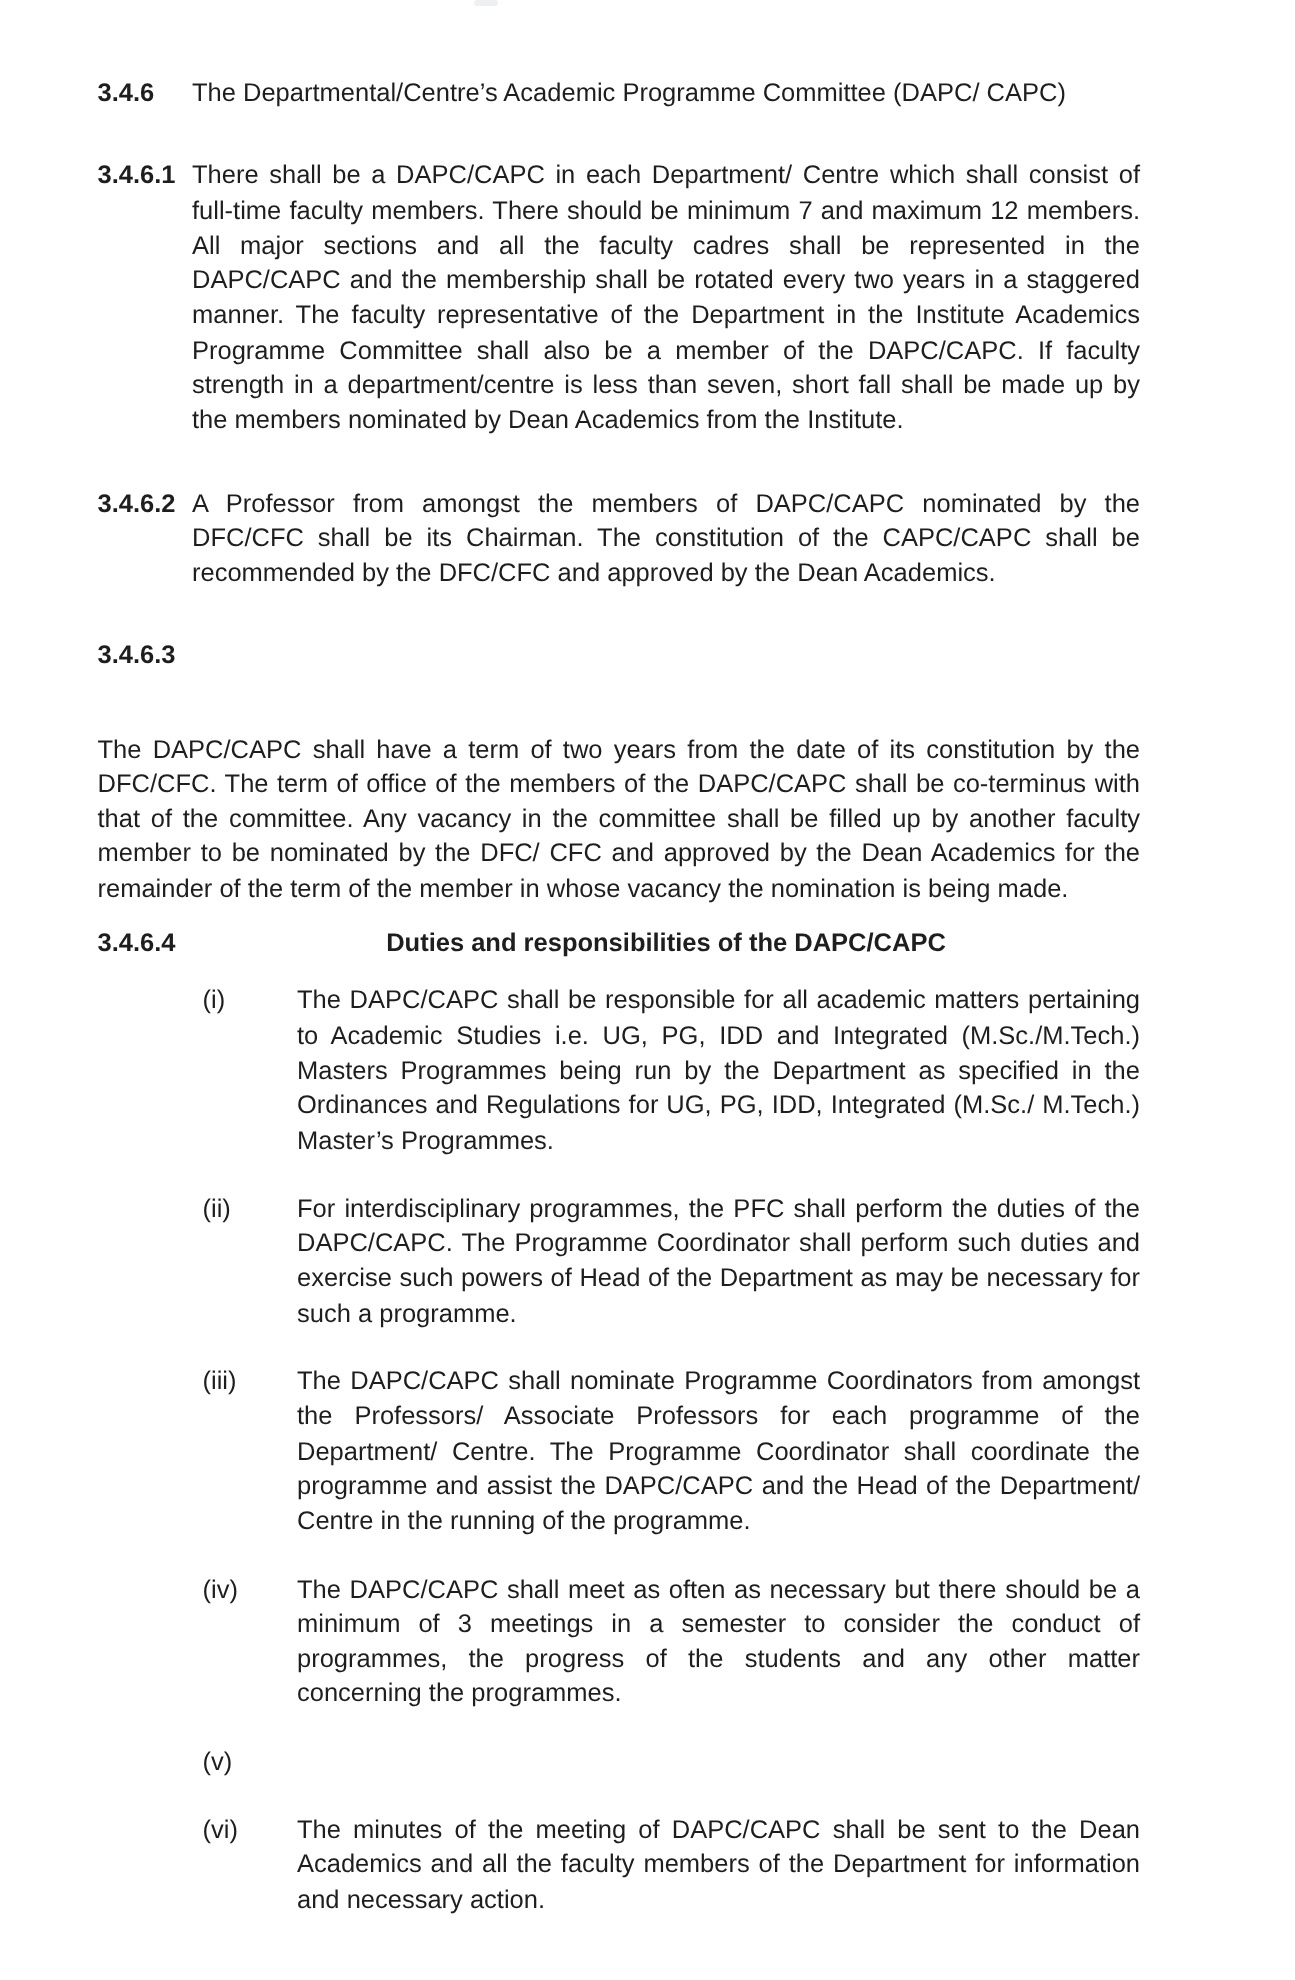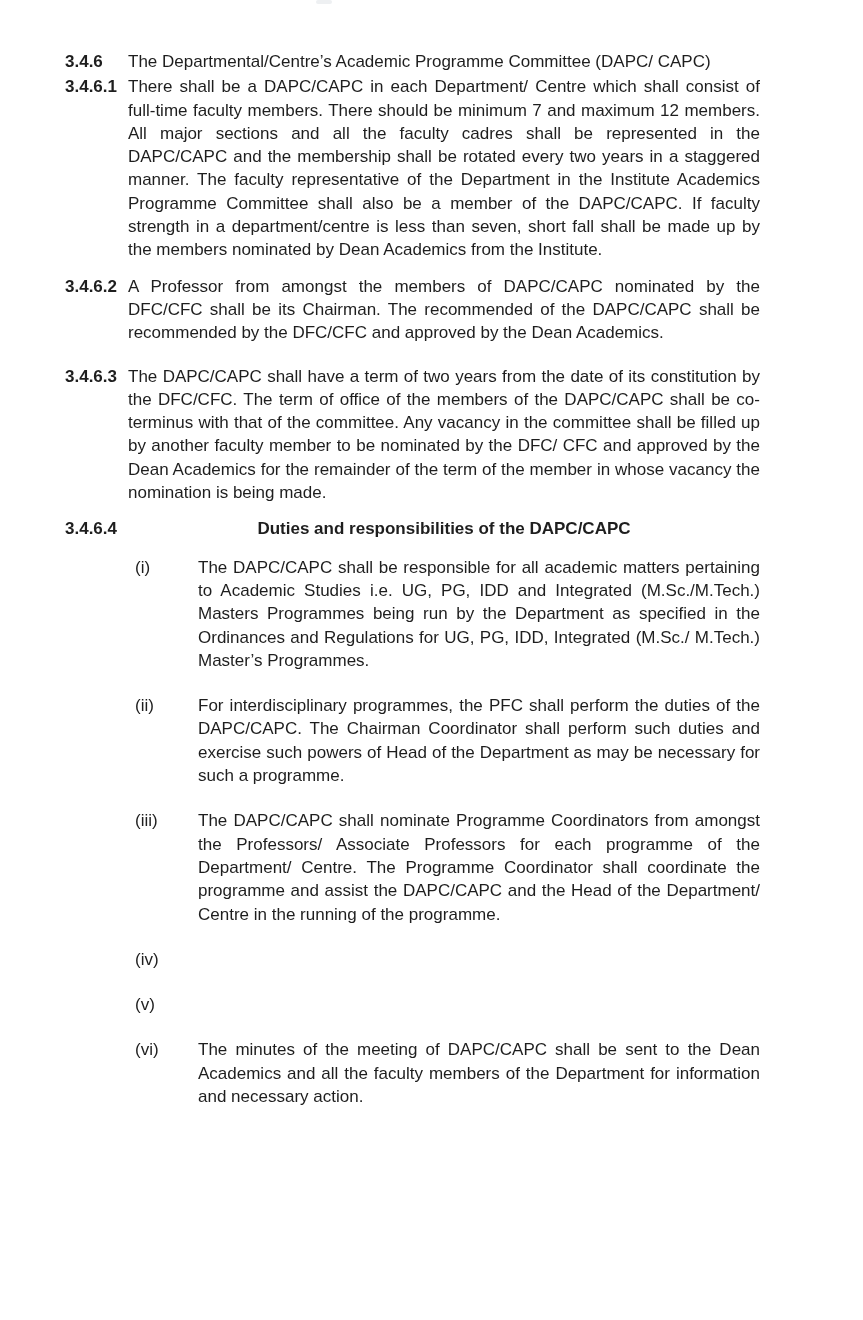--- a/index.html
+++ b/index.html
@@ -53,23 +53,23 @@
   .text-col {
     flex: 1 1 auto;
     text-align: justify;
     text-justify: inter-word;
   }
 
   .section-heading .text-col {
     font-weight: normal;
   }
 
-  .clause { margin-top: 13px; }
-  .clause.first { margin-top: 2px; }
-  .clause.third { margin-top: 20px; }
+  .clause { margin-top: 32px; }
+  .clause.first { margin-top: 32px; }
+  .clause.third { margin-top: 31px; flex-direction: column; }
 
   .subsection-heading {
     margin-top: 13px;
   }
   .subsection-heading .text-col {
     font-weight: bold;
     text-align: center;
   }
 
   .duty {
@@ -97,50 +97,51 @@
     <div class="text-col">The Departmental/Centre’s Academic Programme Committee (DAPC/ CAPC)</div>
   </div>
 
   <div class="row clause first">
     <div class="num-col">3.4.6.1</div>
     <div class="text-col">There shall be a DAPC/CAPC in each Department/ Centre which shall consist of full-time faculty members. There should be minimum 7 and maximum 12 members. All major sections and all the faculty cadres shall be represented in the DAPC/CAPC and the membership shall be rotated every two years in a staggered manner.  The faculty representative of the Department in the Institute Academics Programme Committee shall also be a member of the DAPC/CAPC. If faculty strength in a department/centre is less than seven, short fall shall be made up by the members nominated by Dean Academics from the Institute.</div>
   </div>
 
   <div class="row clause">
     <div class="num-col">3.4.6.2</div>
-    <div class="text-col">A Professor from amongst the members of DAPC/CAPC nominated by the DFC/CFC shall be its Chairman. The recommended of the DAPC/CAPC shall be recommended by the DFC/CFC and approved by the Dean Academics.</div>
+    <div class="text-col">A Professor from amongst the members of DAPC/CAPC nominated by the DFC/CFC shall be its Chairman. The constitution of the CAPC/CAPC shall be recommended by the DFC/CFC and approved by the Dean Academics.</div>
   </div>
 
   <div class="row clause third">
     <div class="num-col">3.4.6.3</div>
     <div class="text-col">The DAPC/CAPC shall have a term of two years from the date of its constitution by the DFC/CFC. The term of office of the members of the DAPC/CAPC shall be co-terminus with that of the committee. Any vacancy in the committee shall be filled up by another faculty member to be nominated by the DFC/ CFC and approved by the Dean Academics for the remainder of the term of the member in whose vacancy the nomination is being made.</div>
   </div>
 
   <div class="row subsection-heading">
     <div class="num-col">3.4.6.4</div>
     <div class="text-col">Duties and responsibilities of the DAPC/CAPC</div>
   </div>
 
   <div class="duty first">
     <div class="duty-label">(i)</div>
     <div class="text-col">The DAPC/CAPC shall be responsible for all academic matters pertaining to Academic Studies i.e. UG, PG, IDD and Integrated (M.Sc./M.Tech.) Masters Programmes being run by the Department as specified in the Ordinances and Regulations for UG, PG, IDD, Integrated  (M.Sc./ M.Tech.) Master’s Programmes.</div>
   </div>
 
   <div class="duty">
     <div class="duty-label">(ii)</div>
-    <div class="text-col">For interdisciplinary programmes, the PFC shall perform the duties of the DAPC/CAPC. The Chairman Coordinator shall perform such duties and exercise such powers of Head of the Department as may be necessary for such a programme.</div>
+    <div class="text-col">For interdisciplinary programmes, the PFC shall perform the duties of the DAPC/CAPC. The Programme Coordinator shall perform such duties and exercise such powers of Head of the Department as may be necessary for such a programme.</div>
   </div>
 
   <div class="duty">
     <div class="duty-label">(iii)</div>
     <div class="text-col">The DAPC/CAPC shall nominate Programme Coordinators from amongst the Professors/ Associate Professors for each programme of the Department/ Centre. The Programme Coordinator shall coordinate the programme and assist the DAPC/CAPC and the Head of the Department/ Centre in the running of the programme.</div>
   </div>
 
   <div class="duty">
     <div class="duty-label">(iv)</div>
+    <div class="text-col">The DAPC/CAPC shall meet as often as necessary but there should be a minimum of 3 meetings in a semester to consider the conduct of programmes, the progress of the students and any other matter concerning the programmes.</div>
   </div>
 
   <div class="duty">
     <div class="duty-label">(v)</div>
   </div>
 
   <div class="duty">
     <div class="duty-label">(vi)</div>
     <div class="text-col">The minutes of the meeting of DAPC/CAPC shall be sent to the Dean Academics and all the faculty members of the Department for information and necessary action.</div>
   </div>

